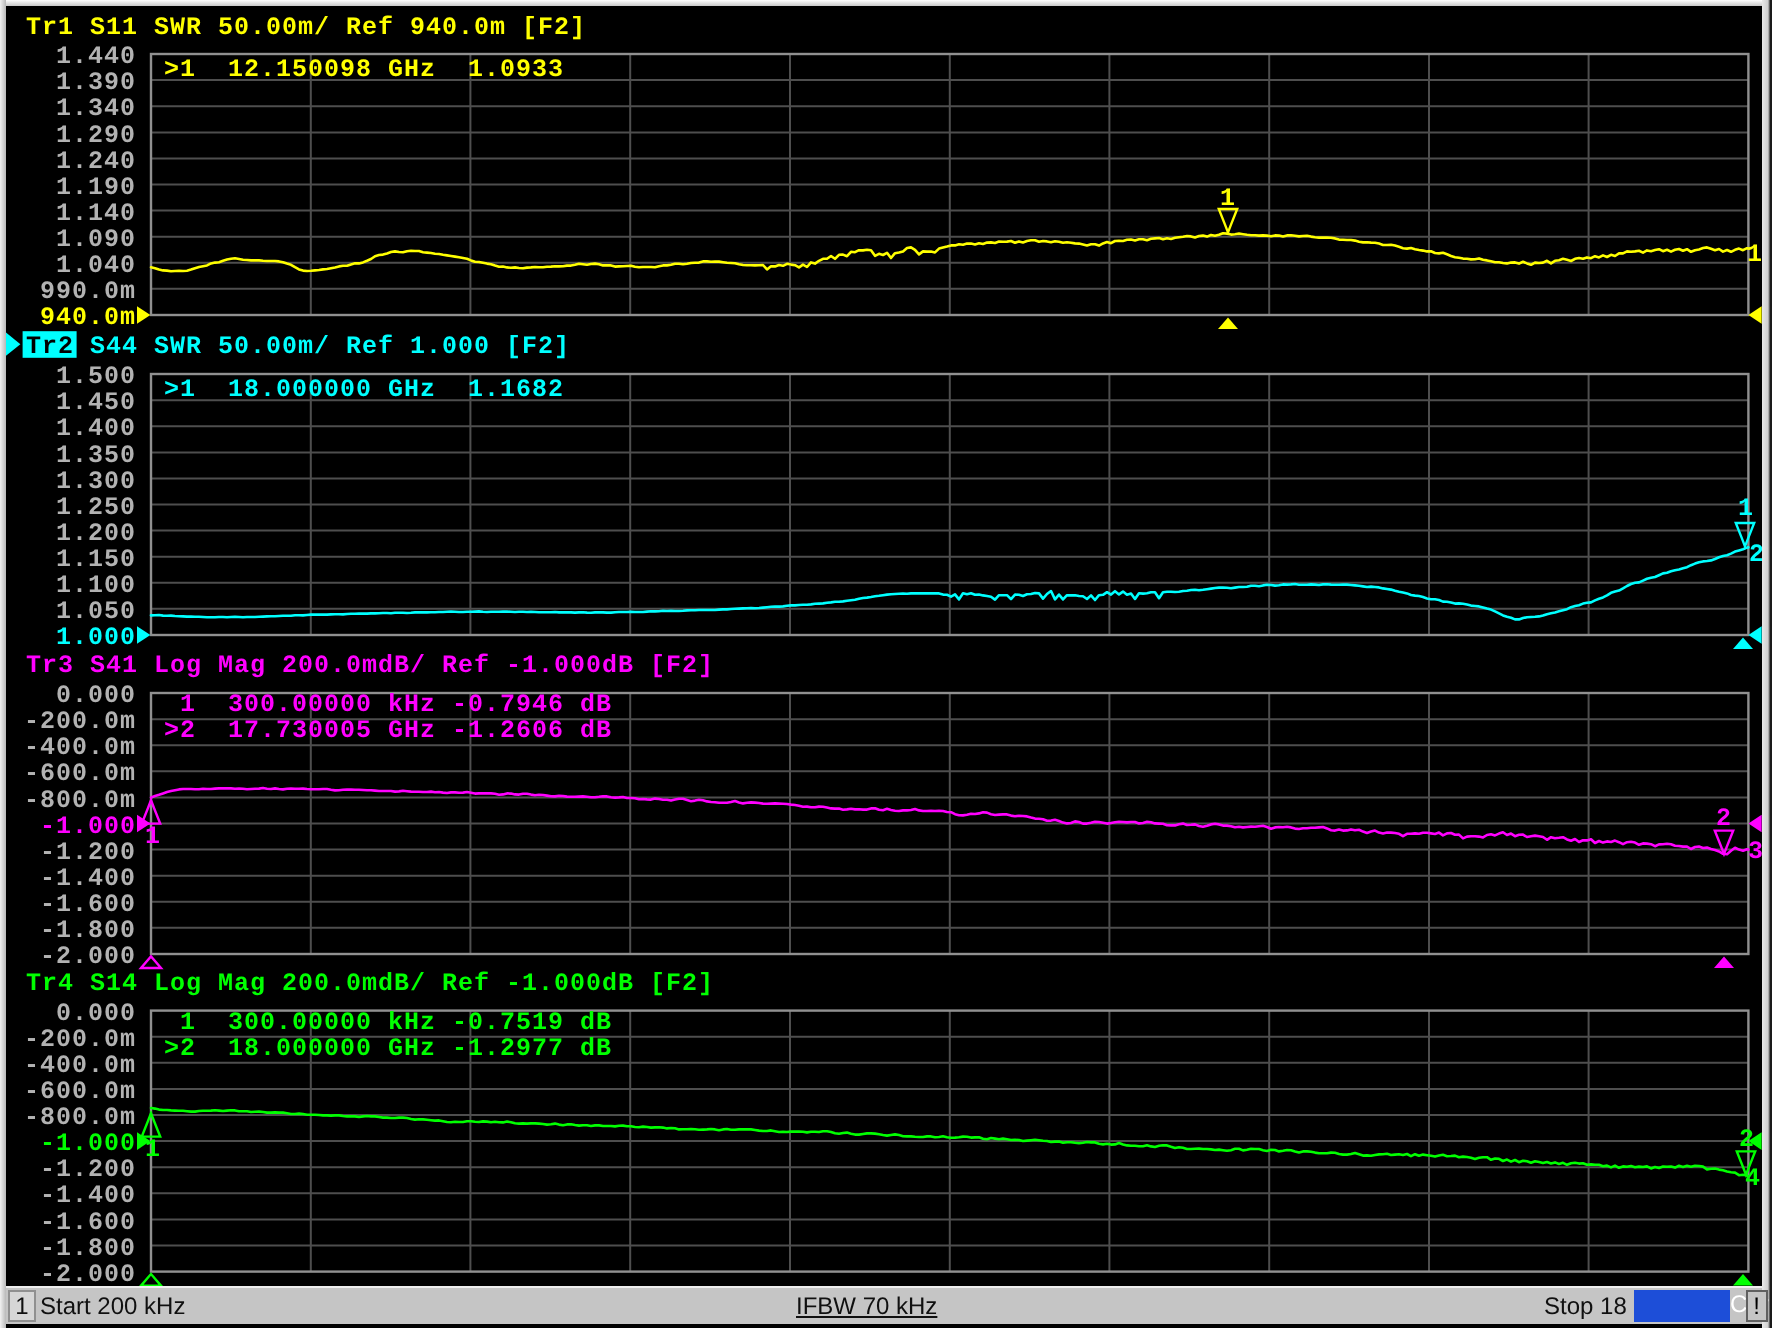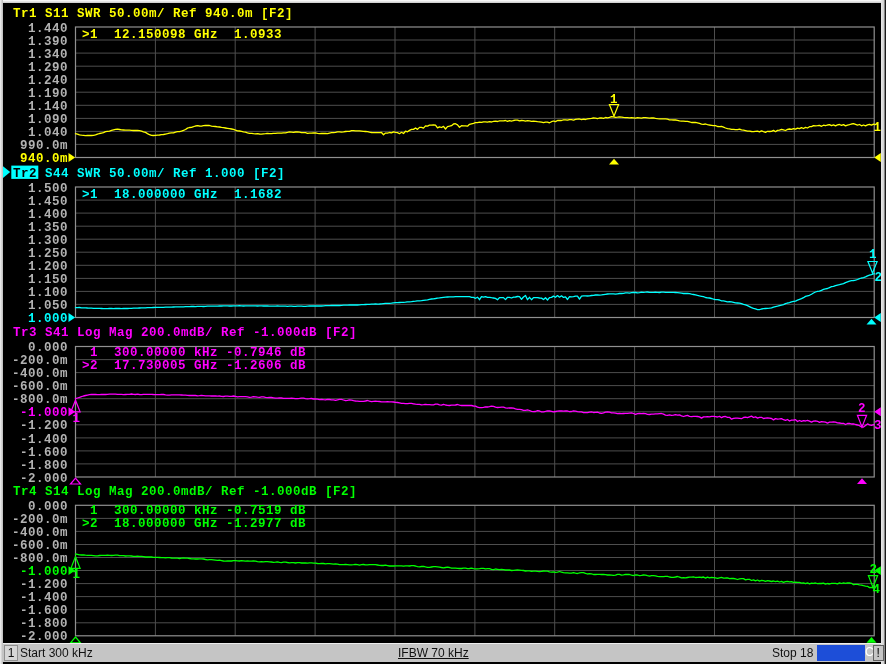--- a/index.html
+++ b/index.html
@@ -189,17 +189,17 @@
     <text x="877.5" y="130.5" font-size="12.5" letter-spacing="0.5" fill="#ffff00" font-weight="bold" text-anchor="middle">1</text>
     <text x="878.5" y="280.5" font-size="12.5" letter-spacing="0.5" fill="#00ffff" font-weight="bold" text-anchor="middle">2</text>
     <text x="878" y="429" font-size="12.5" letter-spacing="0.5" fill="#ff00ff" font-weight="bold" text-anchor="middle">3</text>
     <text x="876.5" y="592.5" font-size="12.5" letter-spacing="0.5" fill="#00ff00" font-weight="bold" text-anchor="middle">4</text>
   </svg>
 <div class="bd-top"></div>
 <div class="bd-left"></div>
 <div class="bd-right"></div>
 <div id="sbar">
  <div class="box1">1</div>
- <div class="t" style="left:17px;">Start 300 kHz</div>
+ <div class="t" style="left:17px;">Start 200 kHz</div>
  <div class="t" style="left:395px;text-decoration:underline;">IFBW 70 kHz</div>
  <div class="t" style="left:769px;">Stop 18 GHz</div>
  <div class="cor">Cor</div>
  <div class="bang">!</div>
 </div>
 </body></html>

